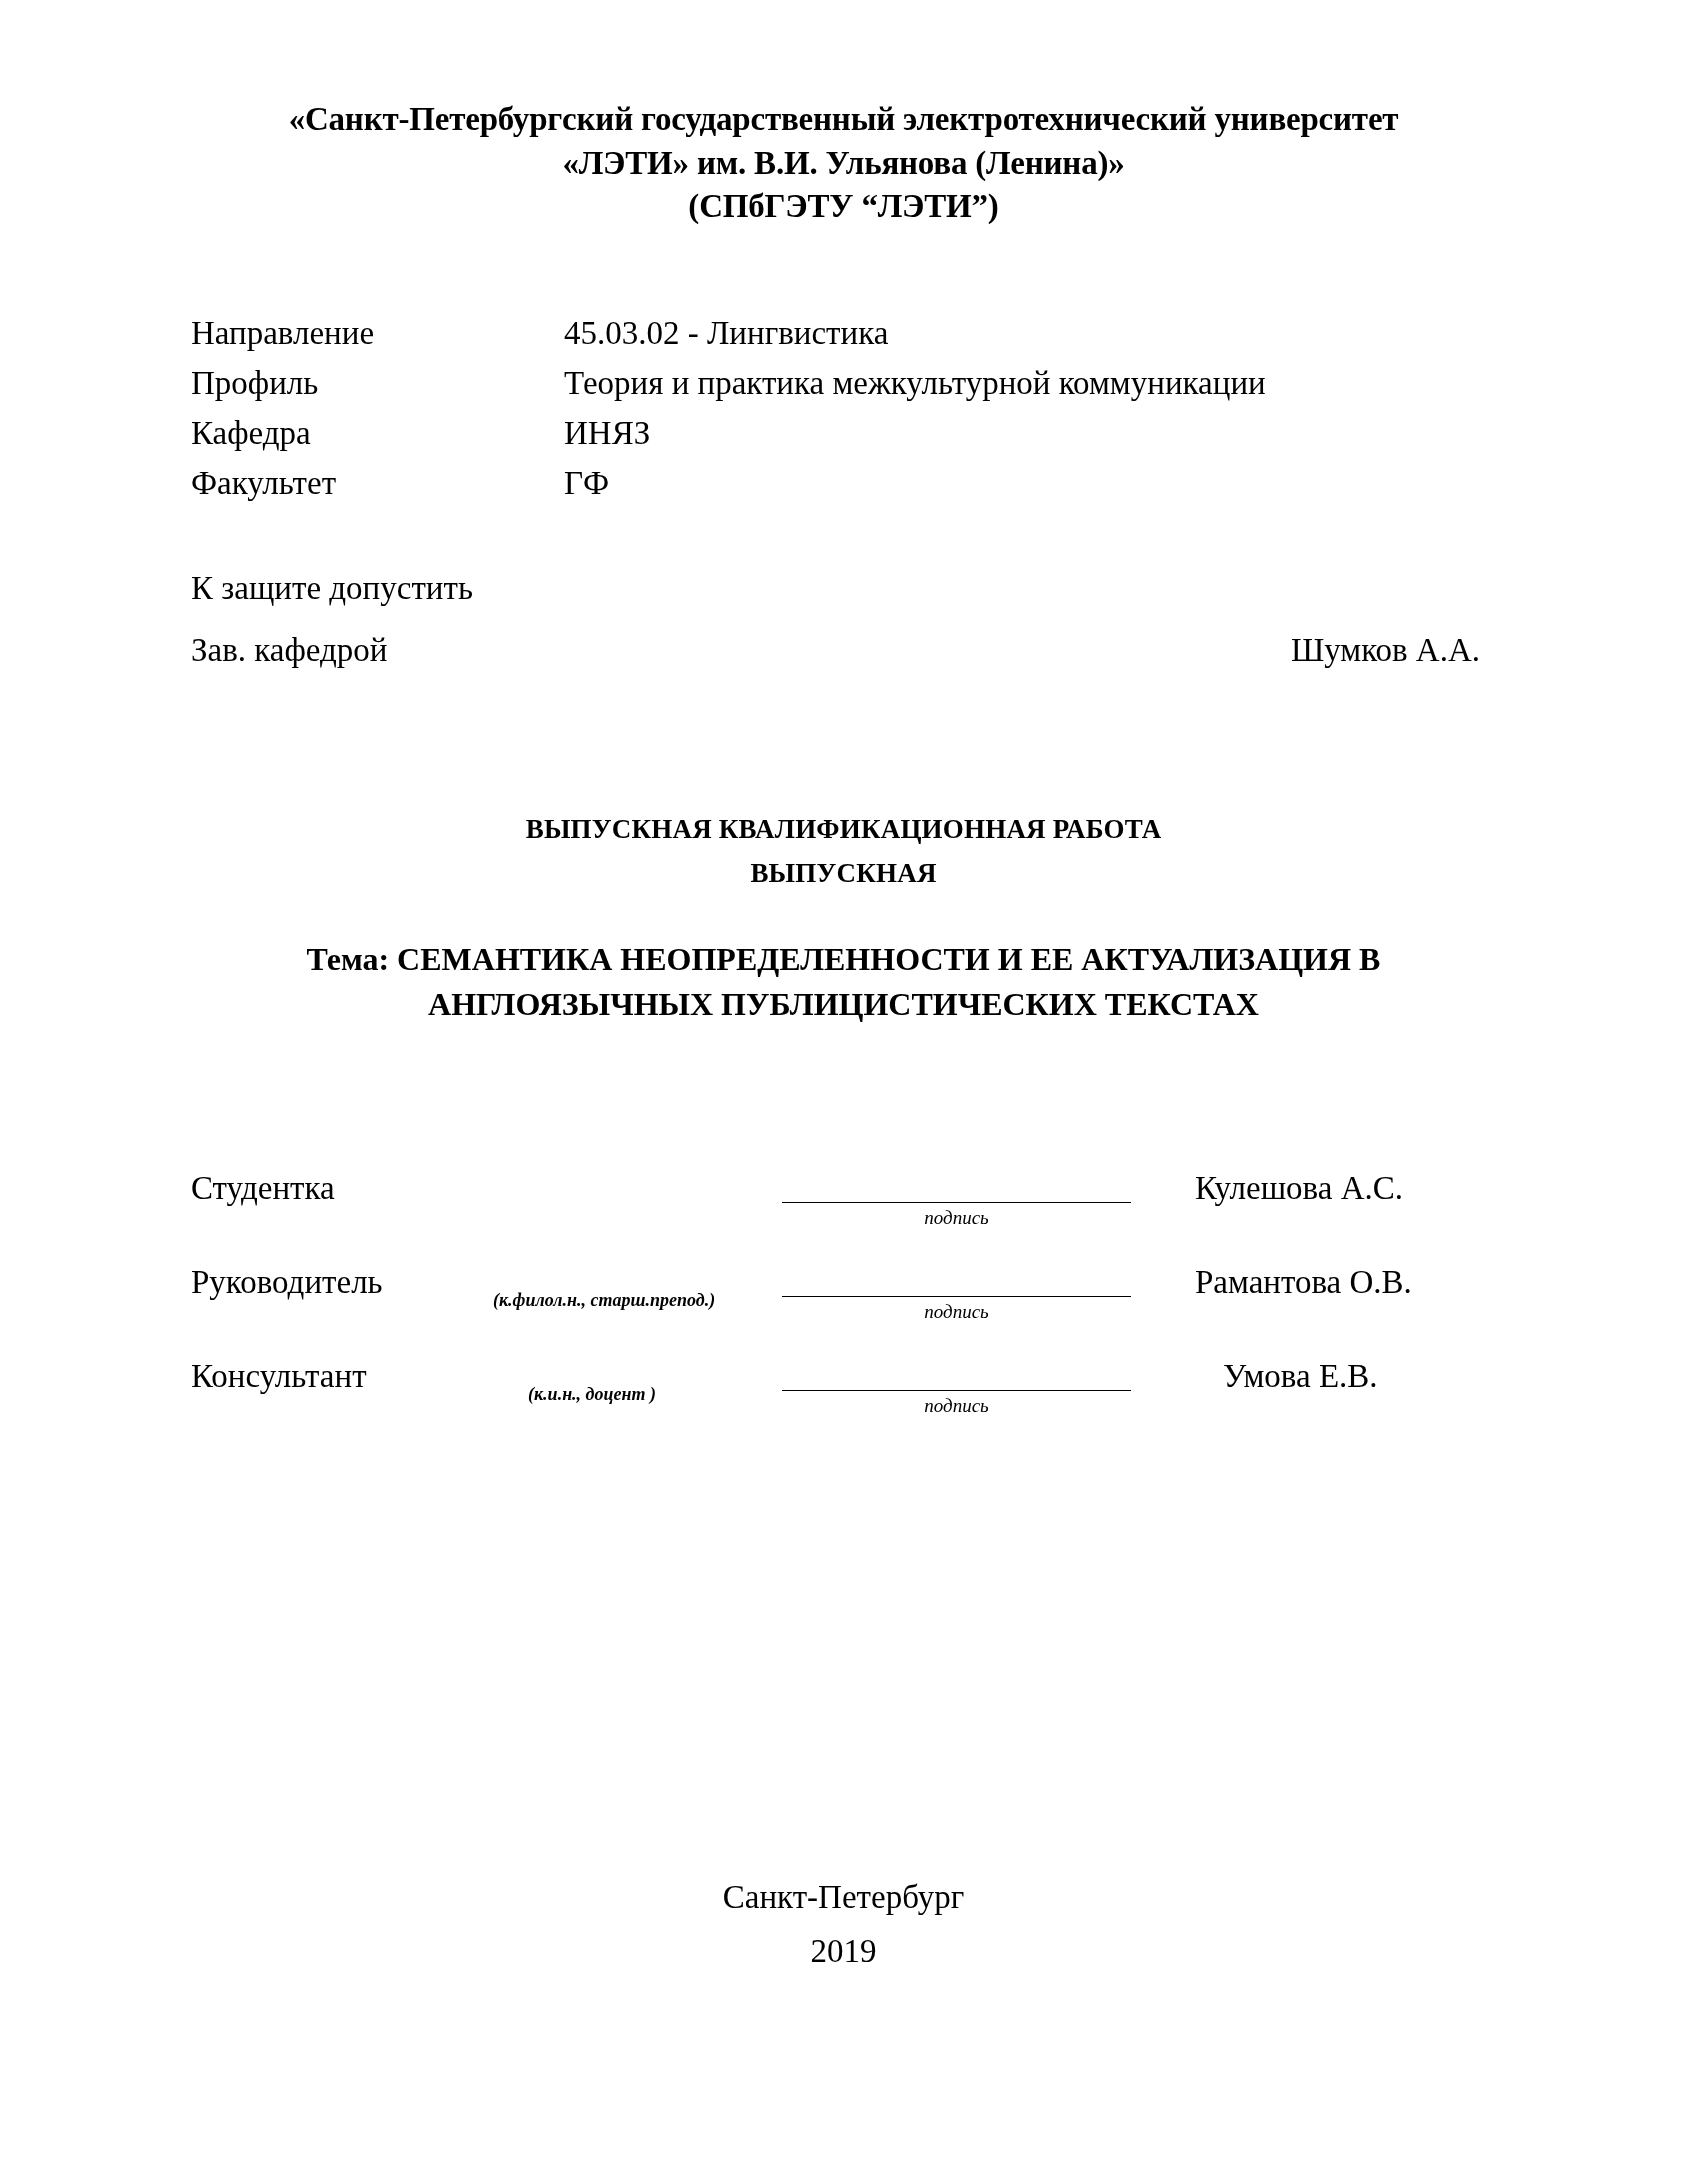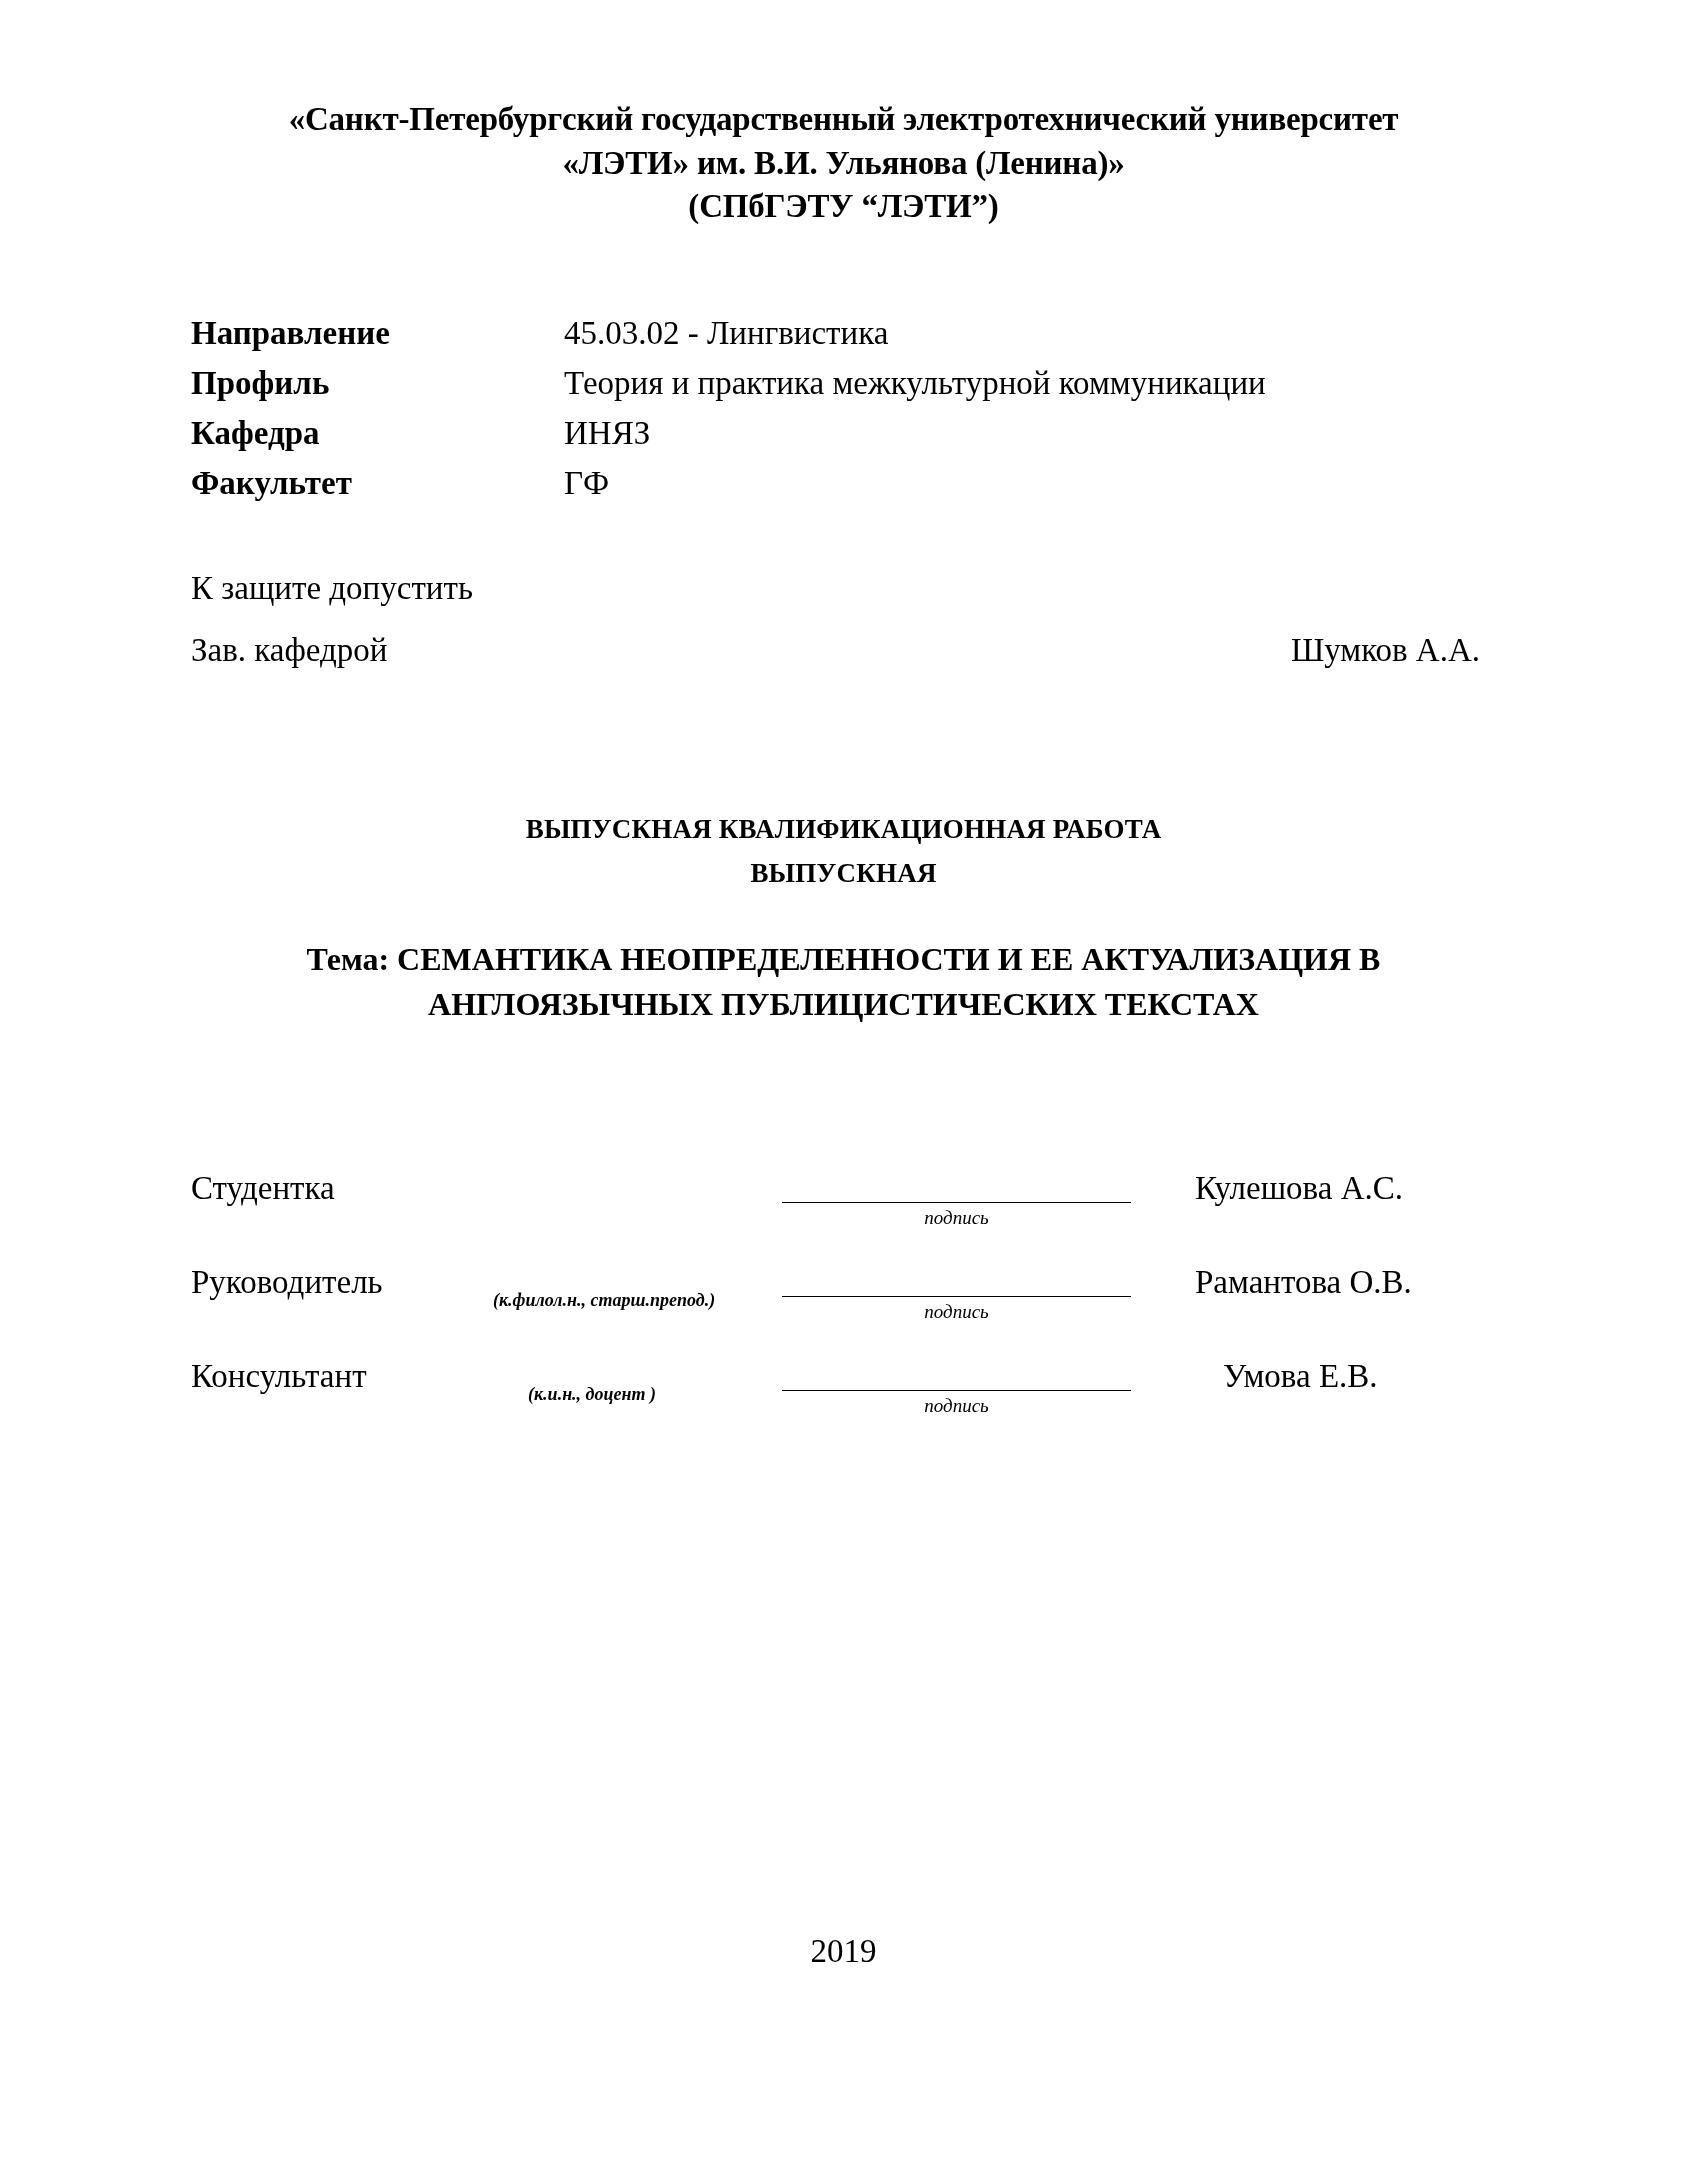--- a/index.html
+++ b/index.html
@@ -44,21 +44,21 @@
     border-collapse: collapse;
   }
   .info-table td {
     vertical-align: top;
     padding: 0;
     font-size: 33px;
     line-height: 1.52;
   }
   .info-label {
     width: 373px;
-    font-weight: bold;
+    font-weight: normal;
     margin-top: 46px;
   }
   .info-value {
     font-weight: normal;
   }
 
   
   .admit {
     margin-top: 57px;
   }
@@ -237,17 +237,18 @@
       <div class="sign-line-wrap">
         <div class="sign-line"></div>
         <div class="sign-caption">подпись</div>
       </div>
       <div class="sign-name">Умова Е.В.</div>
     </div>
 
   </div>
 
   <div class="footer">
+    <div>Санкт-Петербург</div>
     <div>2019</div>
   </div>
 
 </div>
 
 
 </body></html>

